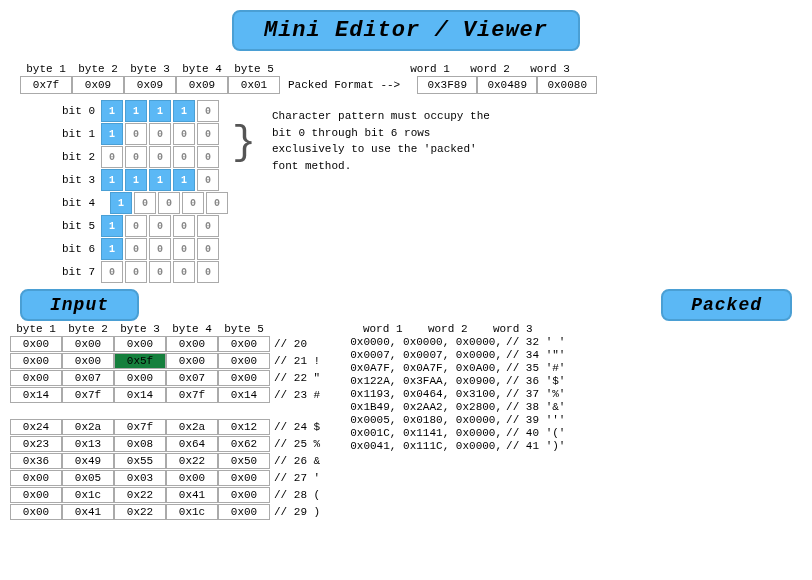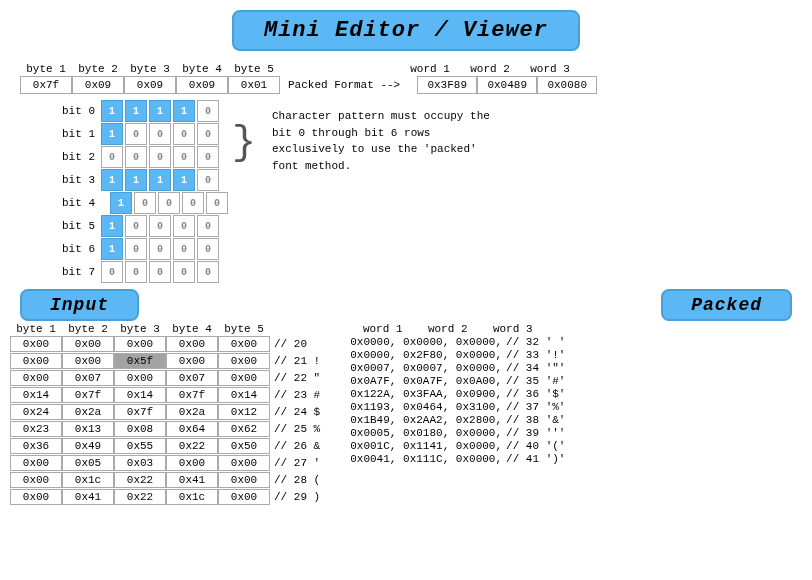--- a/index.html
+++ b/index.html
@@ -223,34 +223,34 @@
           <div style="width: 52px; text-align: center; border: 1px solid rgb(170, 170, 170); padding: 1px 0px; background: rgb(255, 255, 255); font-size: 11px;">0x00</div>
           <div style="width: 52px; text-align: center; border: 1px solid rgb(170, 170, 170); padding: 1px 0px; background: rgb(255, 255, 255); font-size: 11px;">0x00</div>
           <div style="width: 52px; text-align: center; border: 1px solid rgb(170, 170, 170); padding: 1px 0px; background: rgb(255, 255, 255); font-size: 11px;">0x00</div>
           <div style="width: 52px; text-align: center; border: 1px solid rgb(170, 170, 170); padding: 1px 0px; background: rgb(255, 255, 255); font-size: 11px;">0x00</div>
           <div style="width: 52px; text-align: center; border: 1px solid rgb(170, 170, 170); padding: 1px 0px; background: rgb(255, 255, 255); font-size: 11px;">0x00</div>
           <div style="font-size: 11px; margin-left: 4px; color: rgb(0, 0, 0); white-space: nowrap;">// 20</div>
         </div>
         <div style="display: flex; align-items: center; gap: 0px; margin-bottom: 1px;">
           <div style="width: 52px; text-align: center; border: 1px solid rgb(170, 170, 170); padding: 1px 0px; background: rgb(255, 255, 255); font-size: 11px;">0x00</div>
           <div style="width: 52px; text-align: center; border: 1px solid rgb(170, 170, 170); padding: 1px 0px; background: rgb(255, 255, 255); font-size: 11px;">0x00</div>
-          <div style="width: 52px; text-align: center; border: 1px solid rgb(170, 170, 170); padding: 1px 0px; background: #a3a3a3; font-size: 11px;">0x5f</div>
+          <div style="width: 52px; text-align: center; border: 1px solid rgb(170, 170, 170); padding: 1px 0px; background: #15803d; font-size: 11px;">0x5f</div>
           <div style="width: 52px; text-align: center; border: 1px solid rgb(170, 170, 170); padding: 1px 0px; background: rgb(255, 255, 255); font-size: 11px;">0x00</div>
           <div style="width: 52px; text-align: center; border: 1px solid rgb(170, 170, 170); padding: 1px 0px; background: rgb(255, 255, 255); font-size: 11px;">0x00</div>
           <div style="font-size: 11px; margin-left: 4px; color: rgb(0, 0, 0); white-space: nowrap;">// 21 !</div>
         </div>
         <div style="display: flex; align-items: center; gap: 0px; margin-bottom: 1px;">
           <div style="width: 52px; text-align: center; border: 1px solid rgb(170, 170, 170); padding: 1px 0px; background: rgb(255, 255, 255); font-size: 11px;">0x00</div>
           <div style="width: 52px; text-align: center; border: 1px solid rgb(170, 170, 170); padding: 1px 0px; background: rgb(255, 255, 255); font-size: 11px;">0x07</div>
           <div style="width: 52px; text-align: center; border: 1px solid rgb(170, 170, 170); padding: 1px 0px; background: rgb(255, 255, 255); font-size: 11px;">0x00</div>
           <div style="width: 52px; text-align: center; border: 1px solid rgb(170, 170, 170); padding: 1px 0px; background: rgb(255, 255, 255); font-size: 11px;">0x07</div>
           <div style="width: 52px; text-align: center; border: 1px solid rgb(170, 170, 170); padding: 1px 0px; background: rgb(255, 255, 255); font-size: 11px;">0x00</div>
           <div style="font-size: 11px; margin-left: 4px; color: rgb(0, 0, 0); white-space: nowrap;">// 22 "</div>
         </div>
-        <div style="display: flex; align-items: center; gap: 0px; margin-bottom: 1px;">
+        <div style="display: flex; align-items: center; gap: 0px; margin-bottom: 16px;">
           <div style="width: 52px; text-align: center; border: 1px solid rgb(170, 170, 170); padding: 1px 0px; background: rgb(255, 255, 255); font-size: 11px;">0x14</div>
           <div style="width: 52px; text-align: center; border: 1px solid rgb(170, 170, 170); padding: 1px 0px; background: rgb(255, 255, 255); font-size: 11px;">0x7f</div>
           <div style="width: 52px; text-align: center; border: 1px solid rgb(170, 170, 170); padding: 1px 0px; background: rgb(255, 255, 255); font-size: 11px;">0x14</div>
           <div style="width: 52px; text-align: center; border: 1px solid rgb(170, 170, 170); padding: 1px 0px; background: rgb(255, 255, 255); font-size: 11px;">0x7f</div>
           <div style="width: 52px; text-align: center; border: 1px solid rgb(170, 170, 170); padding: 1px 0px; background: rgb(255, 255, 255); font-size: 11px;">0x14</div>
           <div style="font-size: 11px; margin-left: 4px; color: rgb(0, 0, 0); white-space: nowrap;">// 23 #</div>
         </div>
         <div style="display: flex; align-items: center; gap: 0px; margin-bottom: 1px;">
           <div style="width: 52px; text-align: center; border: 1px solid rgb(170, 170, 170); padding: 1px 0px; background: rgb(255, 255, 255); font-size: 11px;">0x24</div>
           <div style="width: 52px; text-align: center; border: 1px solid rgb(170, 170, 170); padding: 1px 0px; background: rgb(255, 255, 255); font-size: 11px;">0x2a</div>
@@ -307,24 +307,20 @@
       <div class="col-header-wide">word 1</div>
       <div class="col-header-wide">word 2</div>
       <div class="col-header-wide">word 3</div>
     </div>
     <div id="packed-rows-container">
         <div style="display: flex; align-items: center; margin-bottom: 1px;">
           <div style="font-size: 11px; color: rgb(0, 0, 0); white-space: nowrap; font-family: &quot;Courier New&quot;, Courier, monospace;">0x0000, 0x0000, 0x0000,</div>
           <div style="font-size: 11px; margin-left: 4px; color: rgb(0, 0, 0); white-space: nowrap; font-family: &quot;Courier New&quot;, Courier, monospace;">// 32  ' '</div>
         </div>
         <div style="display: flex; align-items: center; margin-bottom: 1px;">
-          <div style="font-size: 11px; color: rgb(0, 0, 0); white-space: nowrap; font-family: &quot;Courier New&quot;, Courier, monospace;">0x0000, 0x2F80, 0x0000,</div>
-          <div style="font-size: 11px; margin-left: 4px; color: rgb(0, 0, 0); white-space: nowrap; font-family: &quot;Courier New&quot;, Courier, monospace;">// 33  '!'</div>
-        </div>
-        <div style="display: flex; align-items: center; margin-bottom: 1px;">
           <div style="font-size: 11px; color: rgb(0, 0, 0); white-space: nowrap; font-family: &quot;Courier New&quot;, Courier, monospace;">0x0007, 0x0007, 0x0000,</div>
           <div style="font-size: 11px; margin-left: 4px; color: rgb(0, 0, 0); white-space: nowrap; font-family: &quot;Courier New&quot;, Courier, monospace;">// 34  '"'</div>
         </div>
         <div style="display: flex; align-items: center; margin-bottom: 1px;">
           <div style="font-size: 11px; color: rgb(0, 0, 0); white-space: nowrap; font-family: &quot;Courier New&quot;, Courier, monospace;">0x0A7F, 0x0A7F, 0x0A00,</div>
           <div style="font-size: 11px; margin-left: 4px; color: rgb(0, 0, 0); white-space: nowrap; font-family: &quot;Courier New&quot;, Courier, monospace;">// 35  '#'</div>
         </div>
         <div style="display: flex; align-items: center; margin-bottom: 1px;">
           <div style="font-size: 11px; color: rgb(0, 0, 0); white-space: nowrap; font-family: &quot;Courier New&quot;, Courier, monospace;">0x122A, 0x3FAA, 0x0900,</div>
           <div style="font-size: 11px; margin-left: 4px; color: rgb(0, 0, 0); white-space: nowrap; font-family: &quot;Courier New&quot;, Courier, monospace;">// 36  '$'</div>

